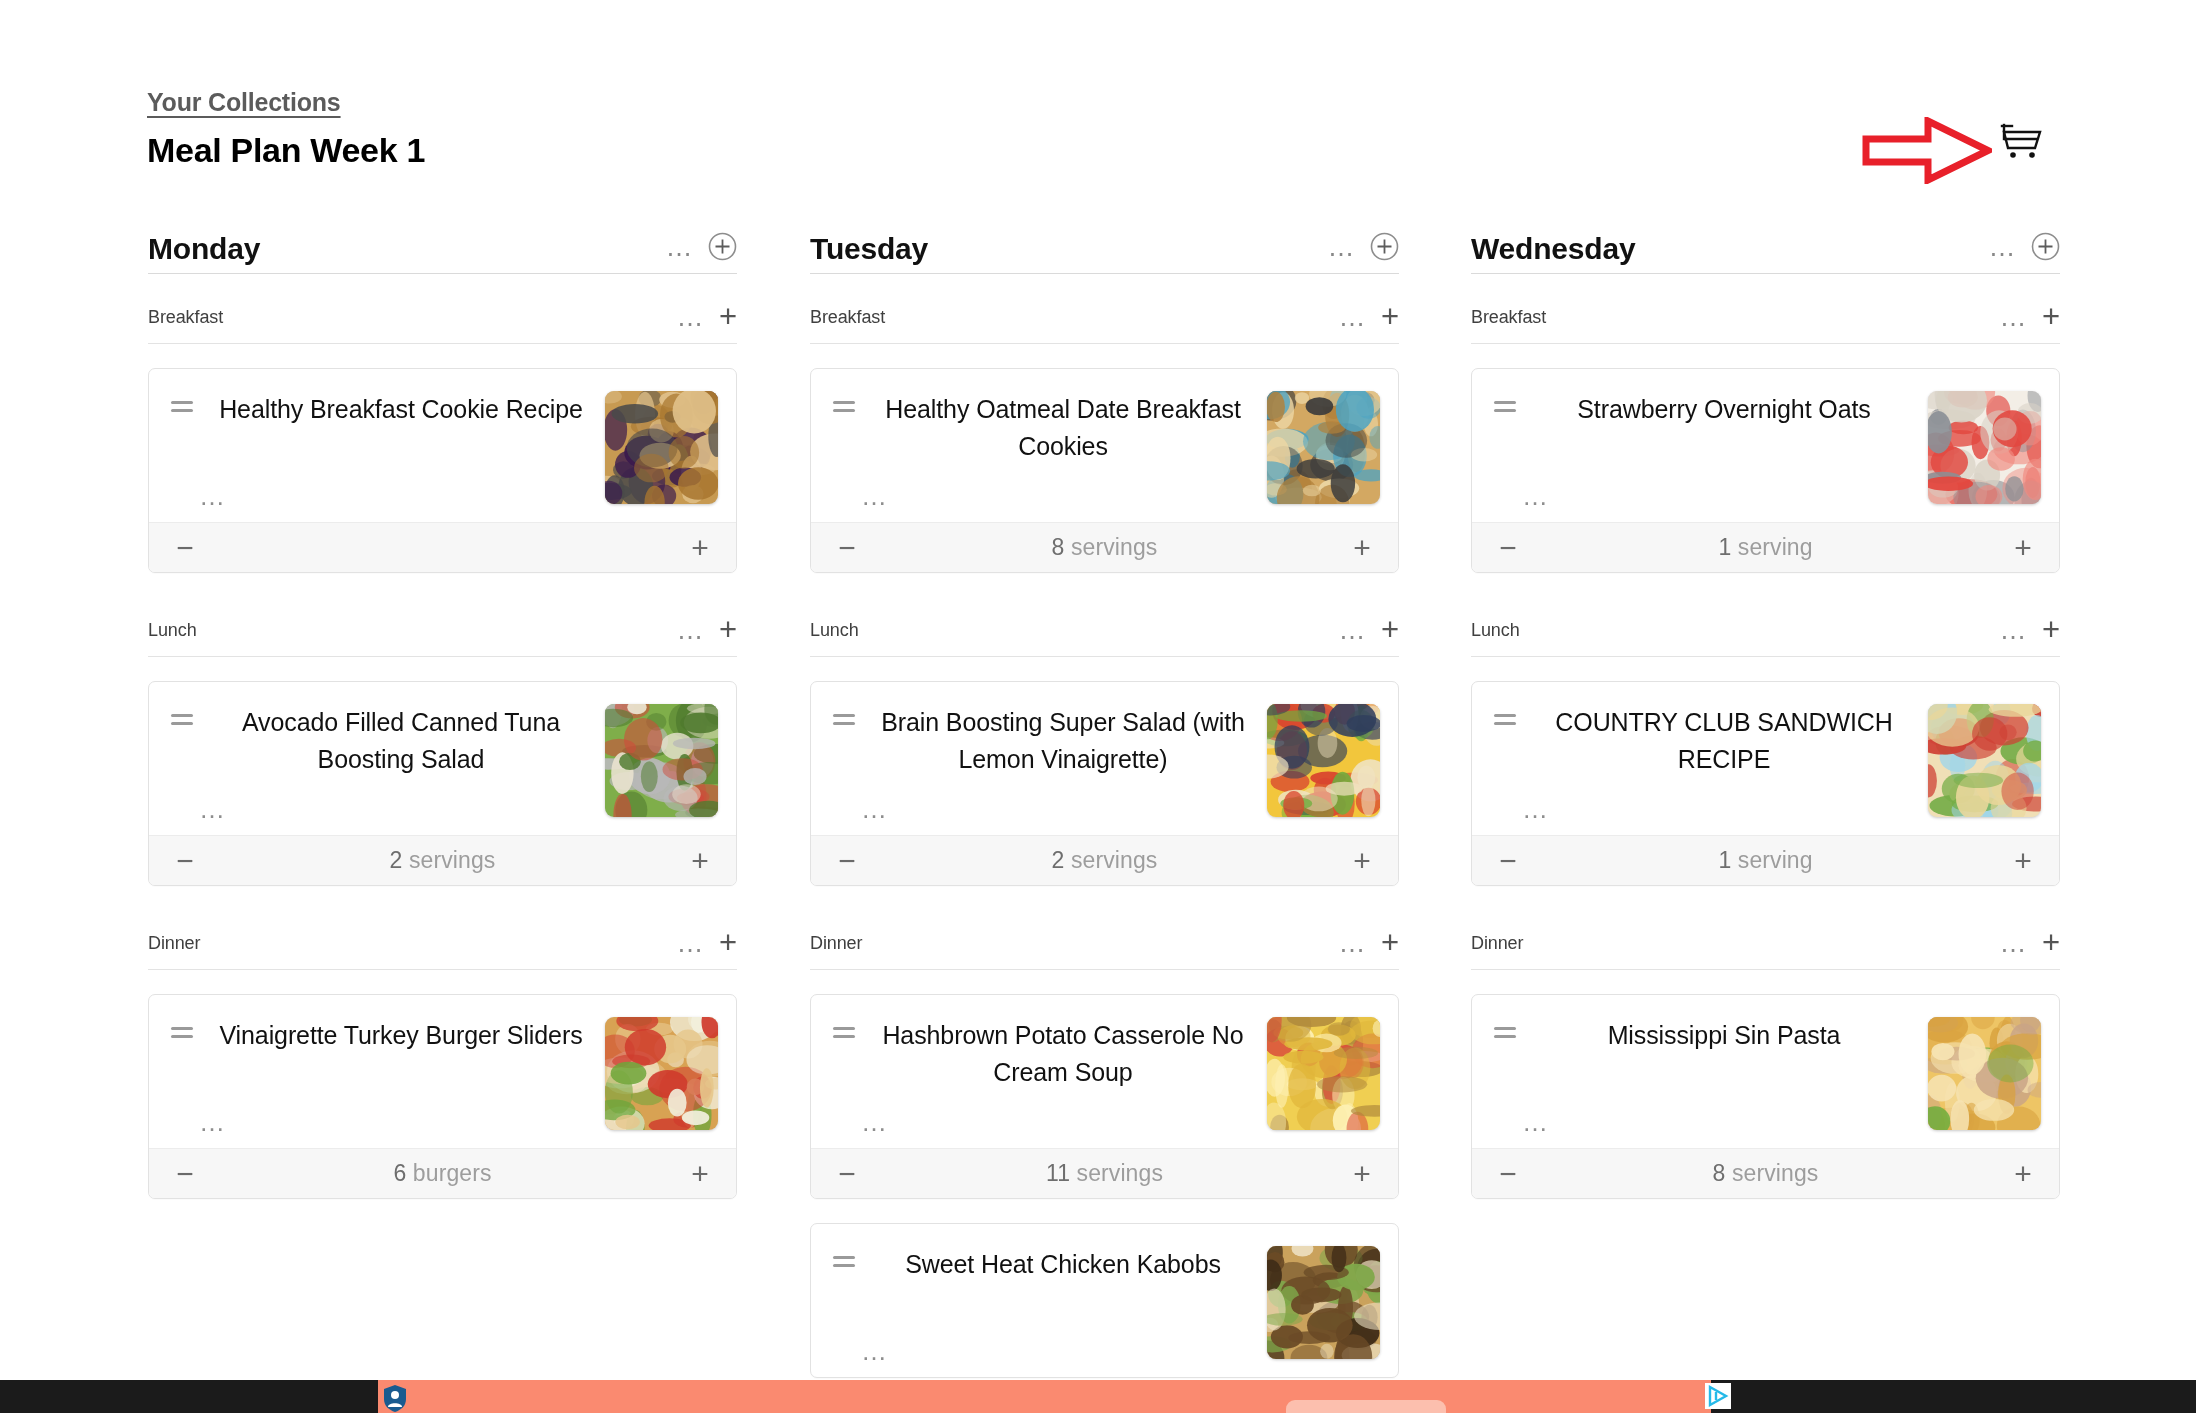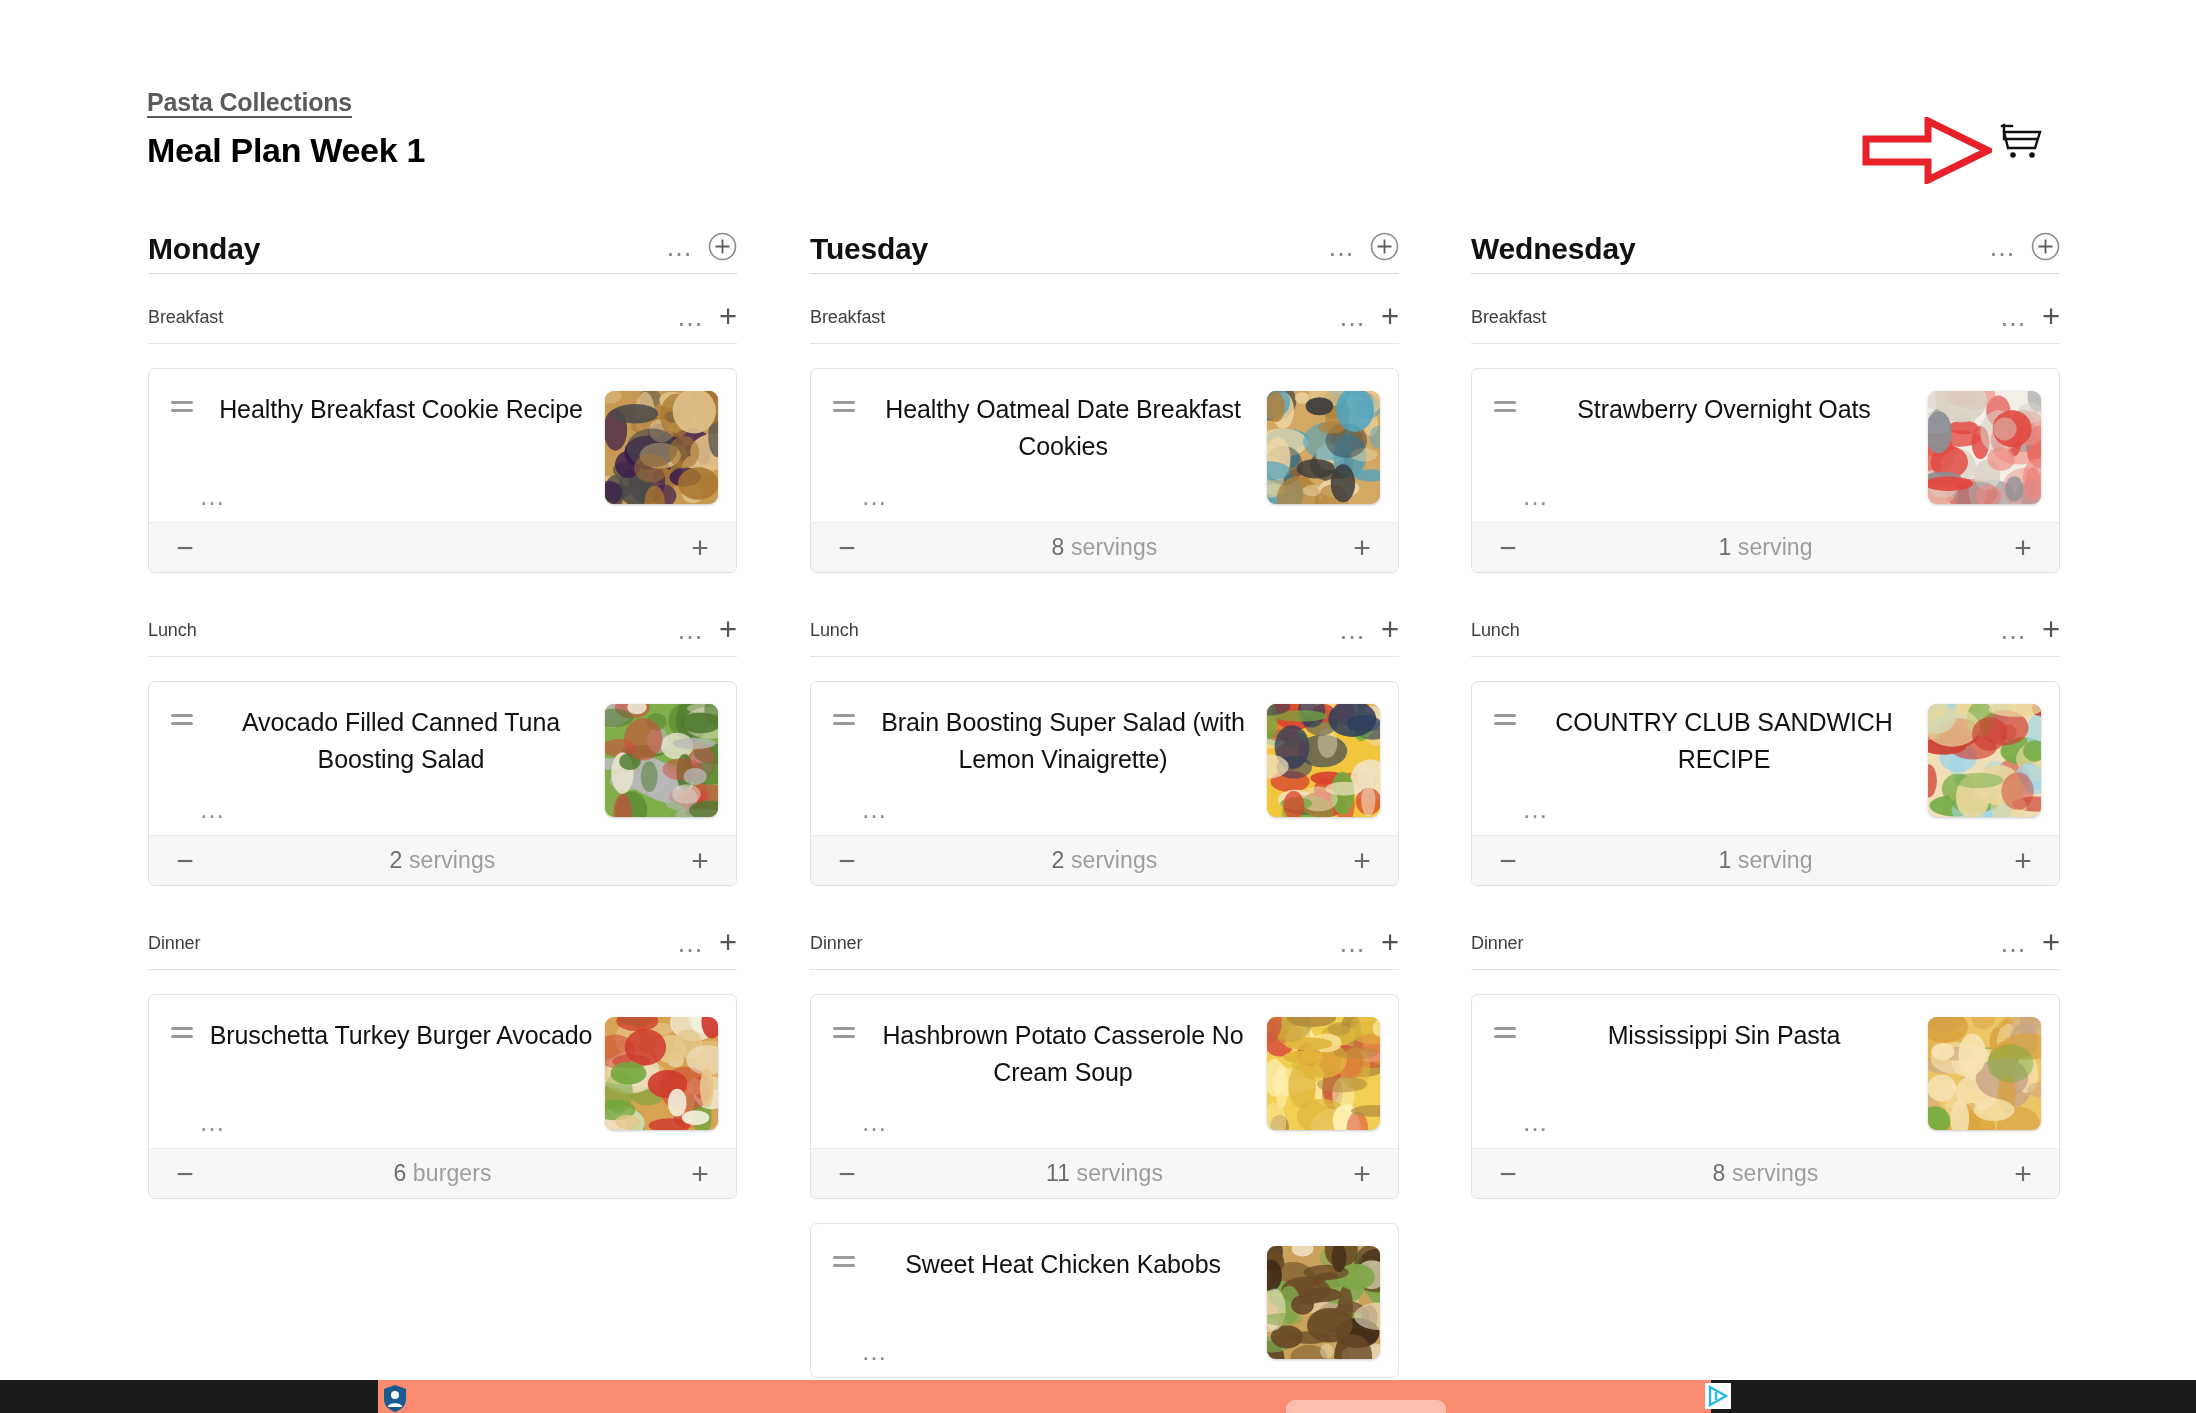--- a/index.html
+++ b/index.html
@@ -288,21 +288,21 @@
     justify-content: center;
   }
   .ad-choices svg { width: 22px; height: 22px; }
 </style>
 </head>
 <body>
 
 <div id="page">
 
   <div class="header">
-    <div class="breadcrumb">Pasta Collections</div>
+    <div class="breadcrumb">Your Collections</div>
     <div class="page-title">Meal Plan Week 1</div>
   </div>
 
   <div class="arrow-annot">
     <svg viewBox="0 0 130 67" xmlns="http://www.w3.org/2000/svg">
       <path d="M4 22 H66 V4 L126 33.5 L66 63 V45 H4 Z" fill="#ffffff" stroke="#e8202a" stroke-width="7" stroke-linejoin="miter"></path>
     </svg>
   </div>
 
   <div class="cart-btn">
@@ -489,21 +489,21 @@
               <span class="plain-plus">+</span>
             </div>
           </div>
           <div class="card">
             <div class="card-body">
               <div class="drag-handle">
                 <span></span>
                 <span></span>
               </div>
               <div class="card-main">
-                <div class="card-title">Bruschetta Turkey Burger Avocado</div>
+                <div class="card-title">Vinaigrette Turkey Burger Sliders</div>
               </div>
               <div class="thumb">
                 <svg viewBox="0 0 100 100" preserveAspectRatio="none" xmlns="http://www.w3.org/2000/svg">
                   <rect width="100" height="100" fill="#d8a253"></rect>
                   <ellipse cx="26.1" cy="50.9" rx="22.6" ry="8.9" fill="#e6c78b" opacity="0.56"></ellipse>
                   <ellipse cx="16.7" cy="90.5" rx="9.0" ry="8.1" fill="#f2f0dd" opacity="0.89"></ellipse>
                   <ellipse cx="48.3" cy="10.7" rx="12.1" ry="5.6" fill="#e6c78b" opacity="0.66"></ellipse>
                   <ellipse cx="6.4" cy="95.4" rx="16.3" ry="9.3" fill="#e6c78b" opacity="0.66"></ellipse>
                   <ellipse cx="27.0" cy="2.4" rx="14.7" ry="5.9" fill="#6fa63a" opacity="0.70"></ellipse>
                   <ellipse cx="26.9" cy="98.4" rx="8.2" ry="16.2" fill="#6fa63a" opacity="0.68"></ellipse>

